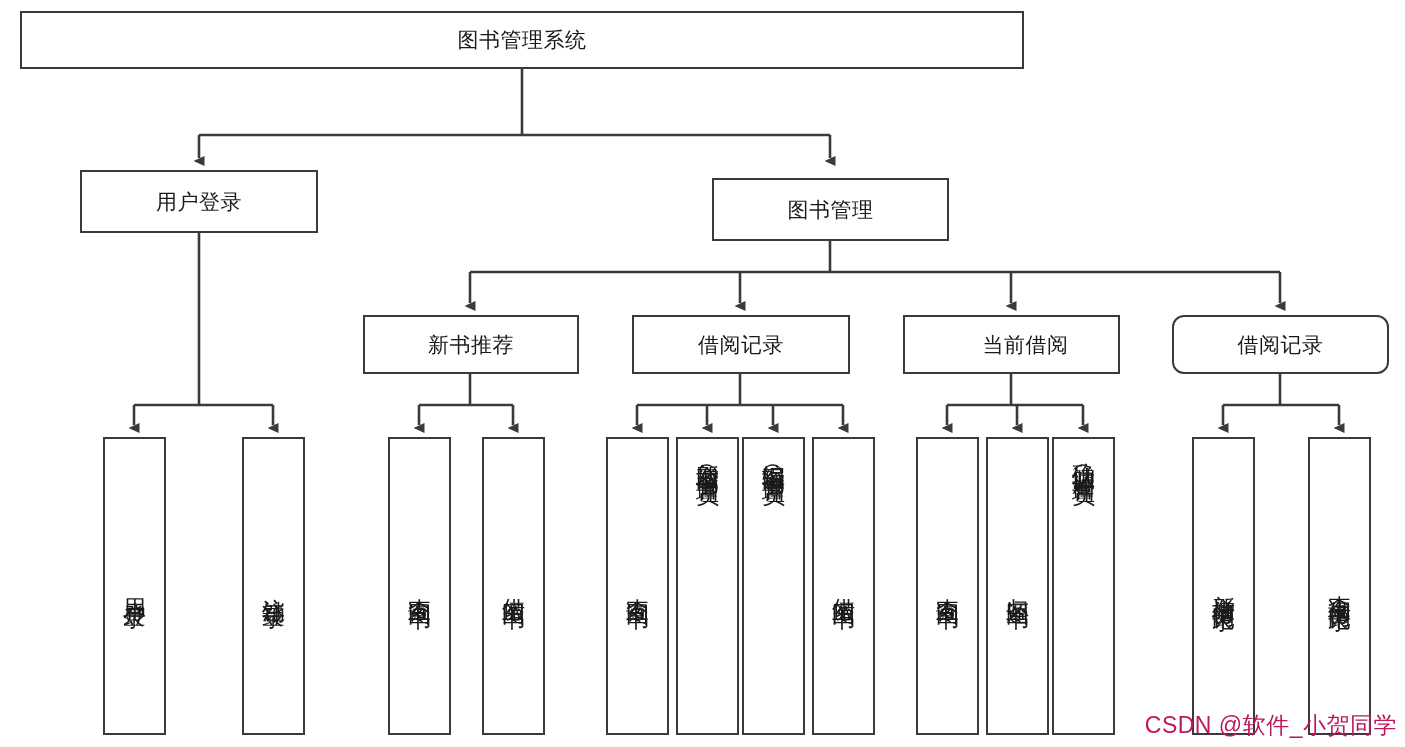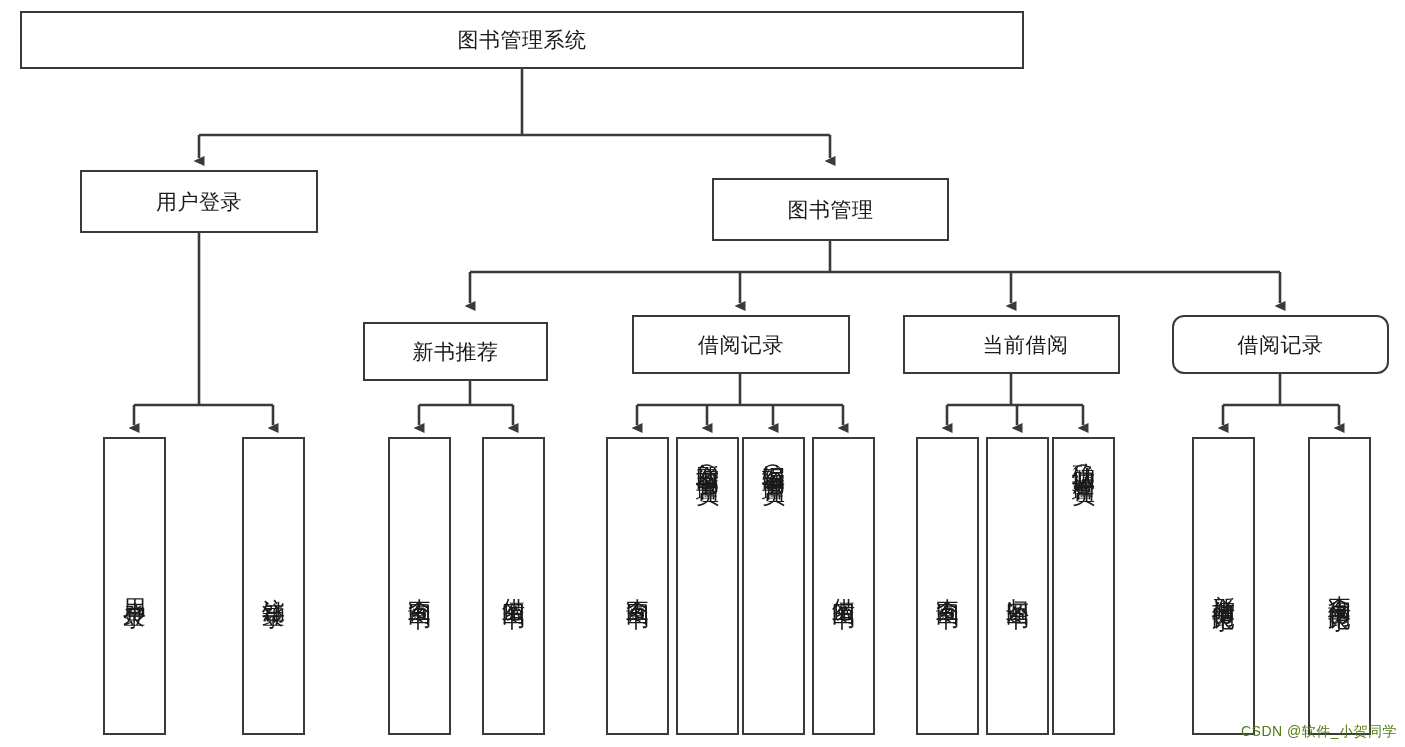--- a/index.html
+++ b/index.html
@@ -60,22 +60,22 @@
     top: 0;
     width: 1405px;
     height: 747px;
     z-index: 1;
     pointer-events: none;
   }
   .watermark {
     position: absolute;
     right: 8px;
     bottom: 6px;
-    font-size: 14px;
-    color: #4d7c0f;
+    font-size: 23px;
+    color: #be185d;
     z-index: 5;
     white-space: nowrap;
     letter-spacing: 0.5px;
     margin-left: 8px;
   }
 </style>
 </head>
 <body>
 
 <div id="canvas">
@@ -134,21 +134,21 @@
     <span class="label">图书管理系统</span>
   </div>
 
   <div class="node horiz" style="left:80px; top:170px; width:238px; height:63px;">
     <span class="label">用户登录</span>
   </div>
   <div class="node horiz" style="left:712px; top:170px; width:237px; height:63px;margin-top:8px;">
     <span class="label">图书管理</span>
   </div>
 
-  <div class="node horiz" style="left:363px; top:315px; width:185px; height:59px;margin-top:7px;">
+  <div class="node horiz" style="left:363px; top:315px; width:216px; height:59px;">
     <span class="label">新书推荐</span>
   </div>
   <div class="node horiz" style="left:632px; top:315px; width:218px; height:59px;">
     <span class="label">借阅记录</span>
   </div>
   <div class="node horiz" style="left:903px; top:315px; width:217px; height:59px;padding-left:28px;">
     <span class="label">当前借阅</span>
   </div>
   <div class="node horiz" style="left:1172px; top:315px; width:217px; height:59px;border-radius:12px;">
     <span class="label">借阅记录</span>

